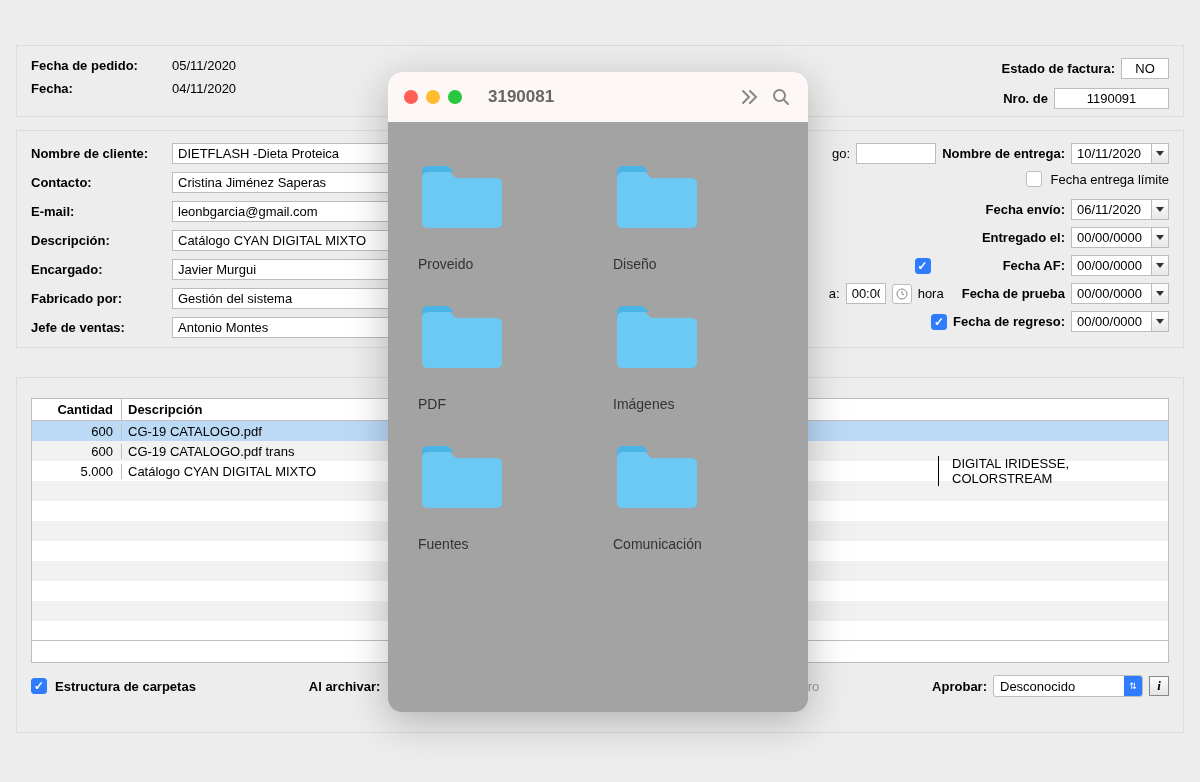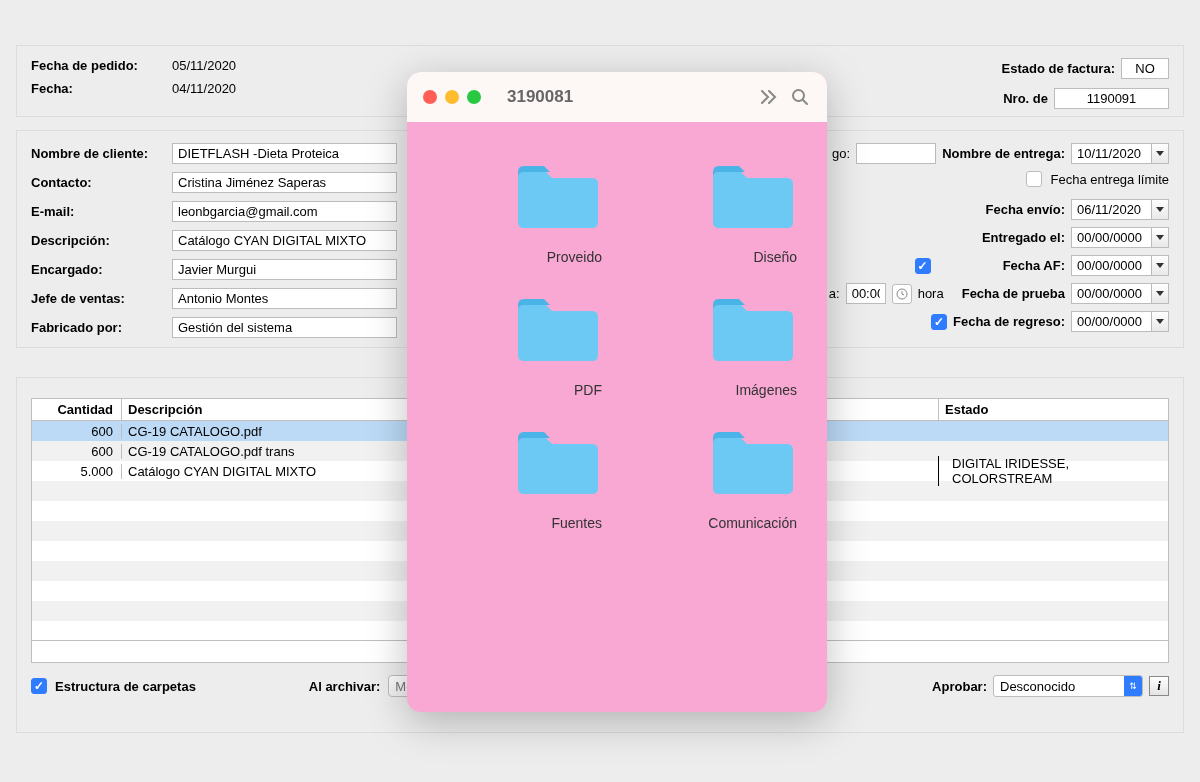--- a/index.html
+++ b/index.html
@@ -28,30 +28,30 @@
 .tbl-body .tr{display:flex;height:20px;align-items:center}
 .tbl-body .tr:nth-child(odd){background:#fff}
 .tbl-body .tr:nth-child(even){background:#f1f1f1}
 .tbl-body .tr.sel{background:#bcdaf6}
 .col-q{width:90px;text-align:right;padding-right:8px;border-right:1px solid #bfbfbf}
 .col-d{flex:1;padding-left:6px}
 .col-s{width:230px;padding-left:13px;border-left:1px solid #000}
 .tbl-foot{background:#fff;height:22px;border-top:1px solid #bfbfbf;position:absolute;bottom:0;left:0;right:0}
 .bot-row{display:flex;align-items:center;justify-content:space-between;margin-top:12px}
 
-.finder{position:absolute;left:407px;top:72px;width:420px;height:640px;background:#f9a8d4;border-radius:14px;box-shadow:0 10px 40px rgba(0,0,0,0.25)}
+.finder{position:absolute;left:388px;top:72px;width:420px;height:640px;background:#a3a3a3;border-radius:14px;box-shadow:0 10px 40px rgba(0,0,0,0.25)}
 .finder-top{height:50px;background:#fdf7f6;display:flex;align-items:center;padding:0 16px;gap:8px;border-top-left-radius:14px;border-top-right-radius:14px}
 .tr-dot{width:14px;height:14px;border-radius:50%}
 .tr-red{background:#ff5f57}
 .tr-yel{background:#febc2e}
 .tr-grn{background:#28c840}
 .finder-title{font-weight:600;font-size:17px;color:#666;margin-left:18px;flex:1}
 .ico-btn{color:#888;display:flex;align-items:center;justify-content:center;width:22px;height:22px}
 .finder-body{display:grid;grid-template-columns:1fr 1fr;gap:30px 30px;padding:40px 30px}
-.folder{display:flex;flex-direction:column;align-items:flex-end;gap:17px}
+.folder{display:flex;flex-direction:column;align-items:flex-start;gap:24px}
 .folder-icon{width:88px;height:70px;position:relative}
 .folder-icon svg{width:100%;height:100%}
 .folder-lbl{font-size:14px;color:#333}
 .info-btn{width:20px;height:20px;border:1px solid #888;background:linear-gradient(#fff,#e4e4e4);display:inline-flex;align-items:center;justify-content:center;font-family:Georgia,serif;font-weight:bold;font-style:italic}
 .clock{width:20px;height:20px;border:1px solid #bcbcbc;background:#fff;border-radius:3px;display:inline-flex;align-items:center;justify-content:center}
 .aprob-wrap{display:flex;align-items:center;gap:6px}
 .aprob-field{display:flex;border:1px solid #bcbcbc;background:#fff;height:22px;align-items:center;width:150px;border-radius:3px;overflow:hidden}
 .aprob-field .txt{flex:1;padding:0 6px}
 .aprob-field .btn{width:18px;height:100%;background:#2f7cff;color:#fff;display:flex;align-items:center;justify-content:center;font-size:9px}
 .archive-sel{border:1px solid #bcbcbc;background:linear-gradient(#fff,#eee);border-radius:4px;height:22px;display:flex;align-items:center;padding:0 6px;gap:6px;color:#757575}
@@ -94,26 +94,26 @@
     </div>
   <div class="row">
       <span class="lab">Descripción:</span>
       <input type="text" style="width: 225px;" value="Catálogo CYAN DIGITAL MIXTO">
     </div>
   <div class="row">
       <span class="lab">Encargado:</span>
       <input type="text" style="width: 225px;" value="Javier Murgui">
     </div>
   <div class="row">
+      <span class="lab">Fabricado por:</span>
+      <input type="text" style="width: 225px;" value="Gestión del sistema">
+    </div>
+  <div class="row">
       <span class="lab">Jefe de ventas:</span>
       <input type="text" style="width: 225px;" value="Antonio Montes">
-    </div>
-  <div class="row">
-      <span class="lab">Fabricado por:</span>
-      <input type="text" style="width: 225px;" value="Gestión del sistema">
     </div>
 
   <div class="right-absolute" style="right:14px;top:12px;display:flex;align-items:center;gap:6px">
     <span>go:</span>
     <input type="text" style="width: 80px;">
     <span class="lab" style="width:auto">Nombre de entrega:</span>
     <div class="sel-wrap">
         <input type="text" style="width: 80px;" value="10/11/2020">
         <span class="dd">
           <svg viewBox="0 0 8 5">
@@ -194,21 +194,20 @@
         </span>
       </div>
   </div>
 </div>
 
 <div class="panel bot-panel">
   <div class="tbl">
     <div class="tbl-head">
       <div class="col-q">Cantidad</div>
       <div class="col-d">Descripción</div>
-      <div class="col-s">Estado</div>
     </div>
     <div class="tbl-body">
       <div class="tr sel">
           <div class="col-q">600</div>
           <div class="col-d">CG-19 CATALOGO.pdf</div>
           <div class="col-s"></div>
         </div>
       <div class="tr">
           <div class="col-q">600</div>
           <div class="col-d">CG-19 CATALOGO.pdf trans</div>

